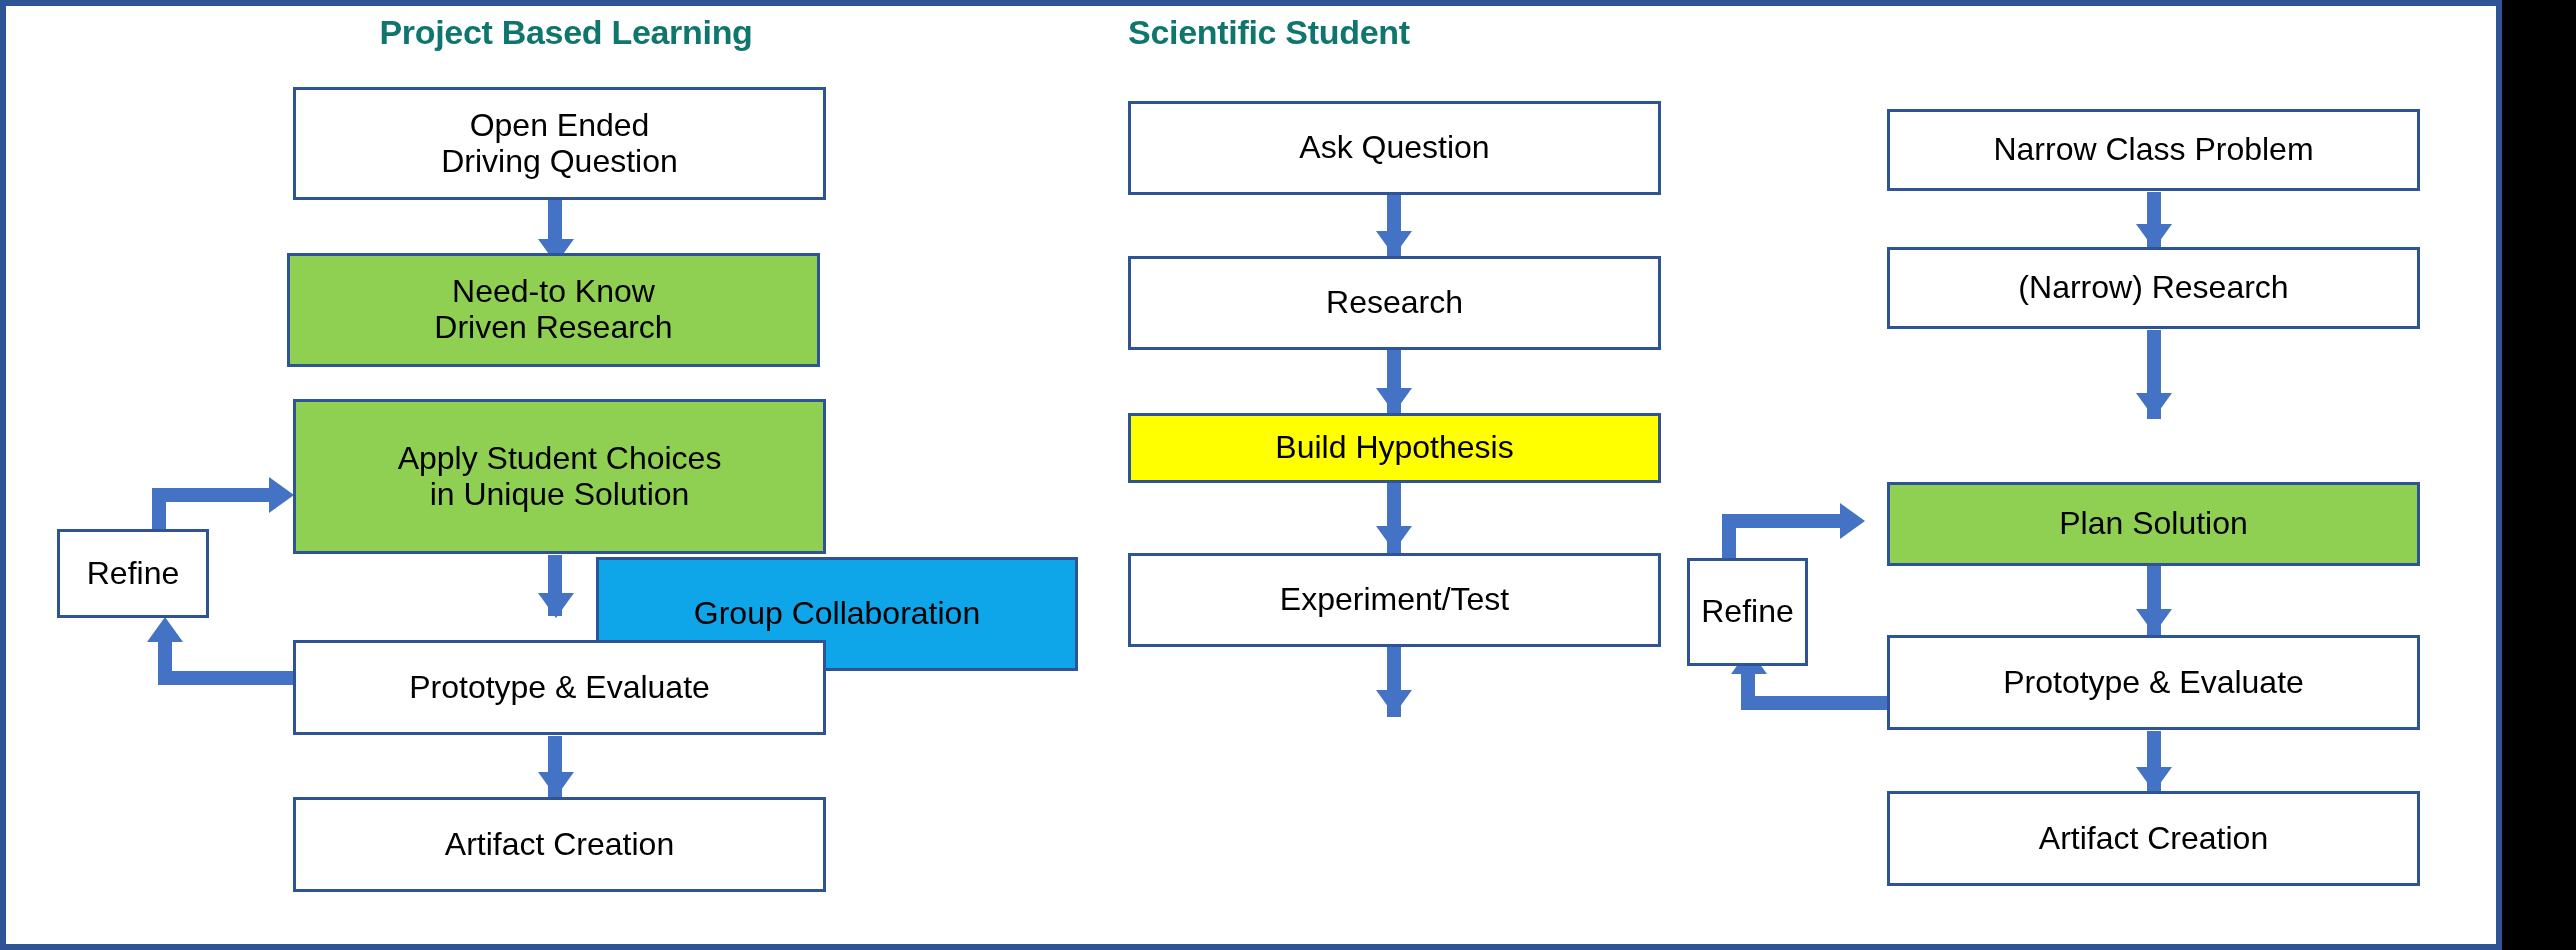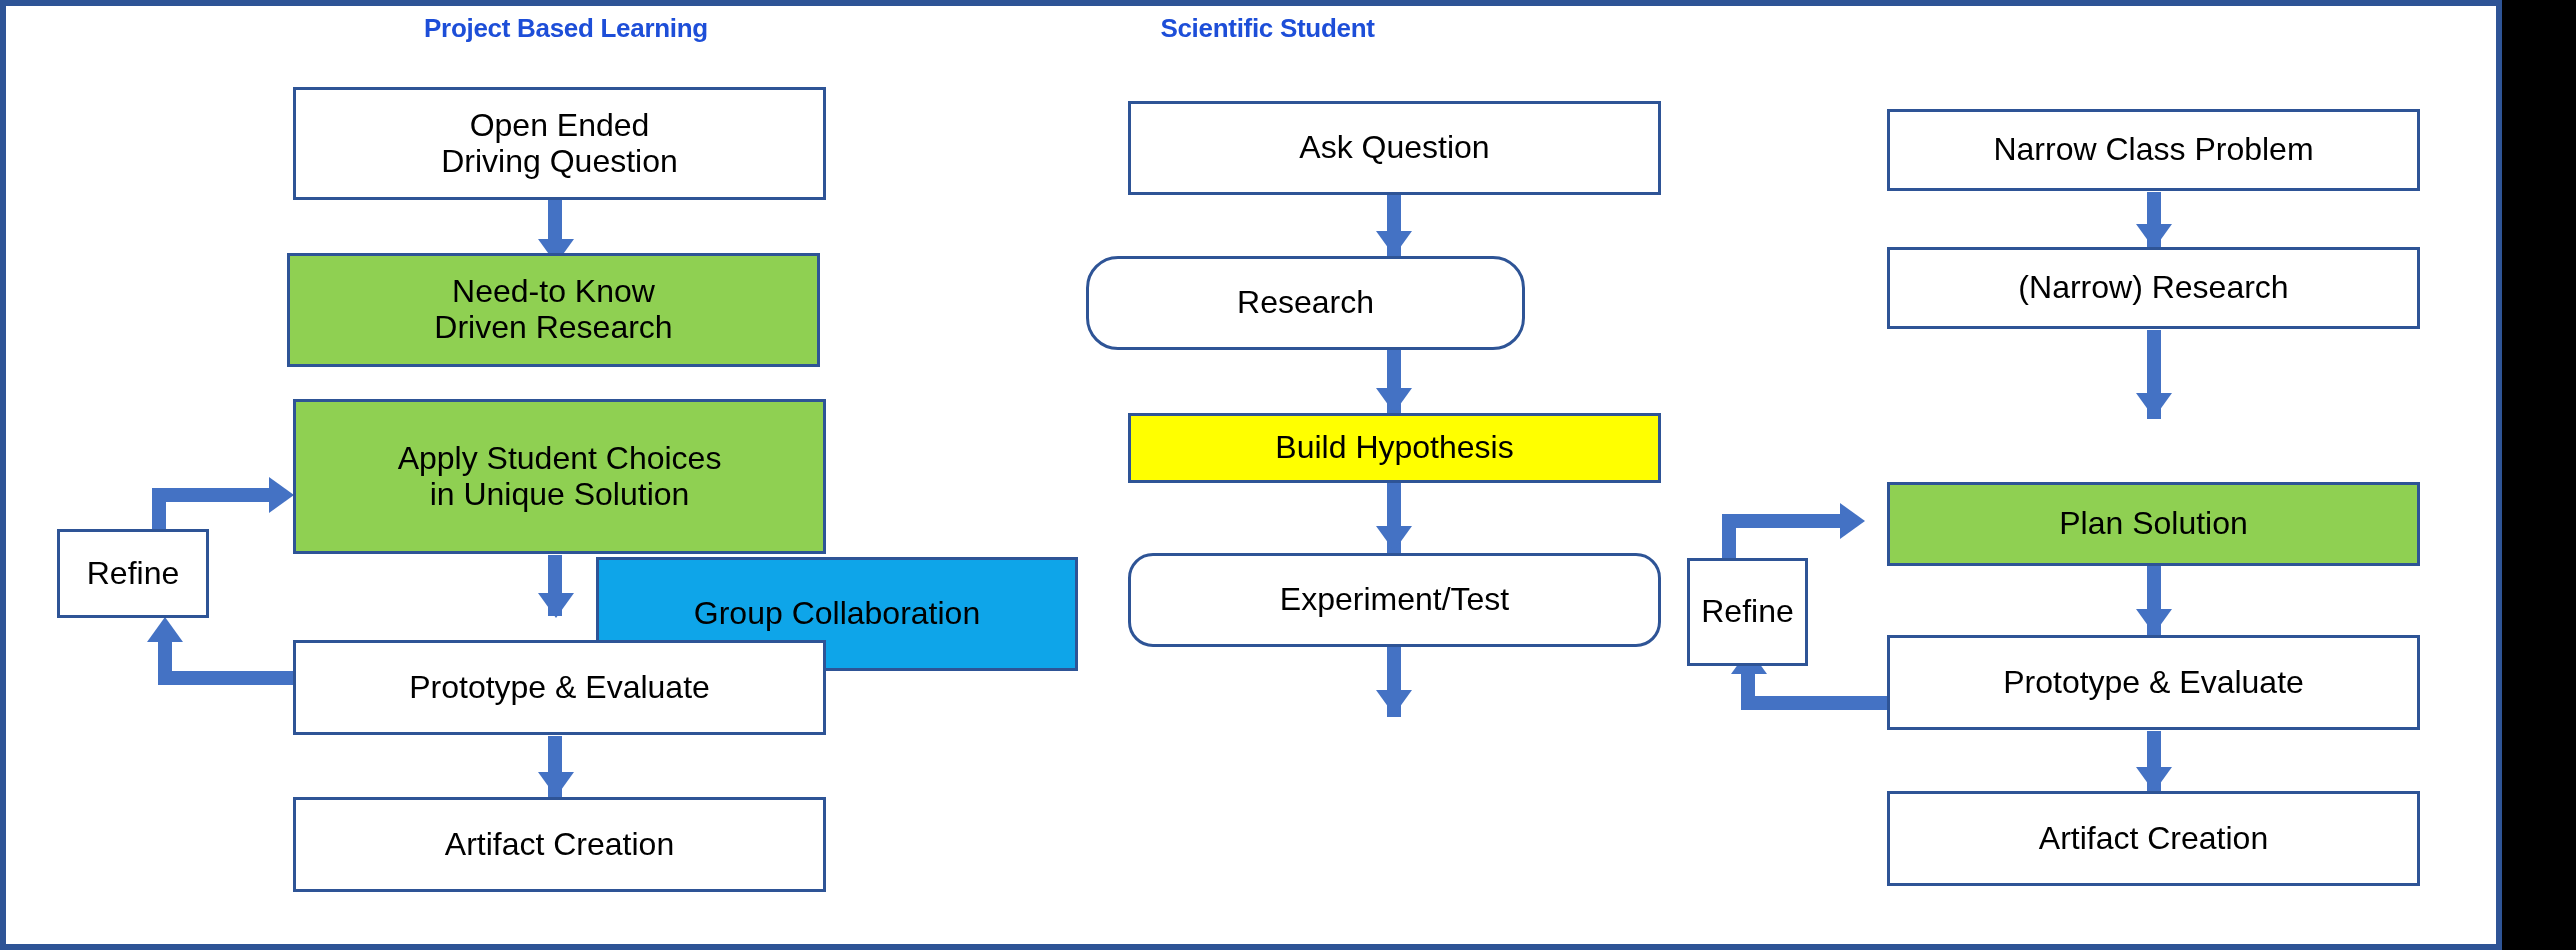--- a/index.html
+++ b/index.html
@@ -11,24 +11,24 @@
   #slide{
     position:absolute;left:0;top:0;width:2502px;height:950px;
     background:#ffffff;
     box-sizing:border-box;
     border:6.3px solid #2E5496;
   }
   #blackband{position:absolute;left:2502px;top:0;width:74px;height:950px;background:#000;}
 
   .col-title{
     position:absolute;
-    color:#1d4ed8;
+    color:#0f766e;
     font-weight:bold;
     font-family:"Liberation Sans",sans-serif;
-    font-size:26px;
+    font-size:34px;
     letter-spacing:-0.3px;
     white-space:nowrap;
     line-height:1;
     z-index:40;
   }
 
   .node{
     position:absolute;
     box-sizing:border-box;
     border:3.2px solid #2E5496;
@@ -126,33 +126,33 @@
     </div>
 
     <div class="col-title" style="left:1122px;top:9px;width:279px;text-align:center;">Scientific Student</div>
 
     <div class="node" style="left:1122px;top:95px;width:533px;height:94px;">
       <span class="txt">Ask Question</span>
     </div>
     <div class="vline" style="left:1381px;top:189px;width:14px;height:61px;"></div>
     <div class="arrow-down" style="left:1370px;top:225px;"></div>
 
-    <div class="node" style="left:1080px;top:250px;width:439px;height:94px;border-radius:32px;">
+    <div class="node" style="left:1122px;top:250px;width:533px;height:94px;">
       <span class="txt">Research</span>
     </div>
     <div class="vline" style="left:1381px;top:344px;width:14px;height:63px;"></div>
     <div class="arrow-down" style="left:1370px;top:382px;"></div>
 
     <div class="node yellow" style="left:1122px;top:407px;width:533px;height:70px;">
       <span class="txt">Build Hypothesis</span>
     </div>
     <div class="vline" style="left:1381px;top:477px;width:14px;height:70px;"></div>
     <div class="arrow-down" style="left:1370px;top:520px;"></div>
 
-    <div class="node" style="left:1122px;top:547px;width:533px;height:94px;border-radius:25px;">
+    <div class="node" style="left:1122px;top:547px;width:533px;height:94px;">
       <span class="txt">Experiment/Test</span>
     </div>
     <div class="vline" style="left:1381px;top:641px;width:14px;height:70px;"></div>
     <div class="arrow-down" style="left:1370px;top:684px;"></div>
 
 
 
     <div class="node" style="left:1881px;top:103px;width:533px;height:82px;">
       <span class="txt">Narrow Class Problem</span>
     </div>

